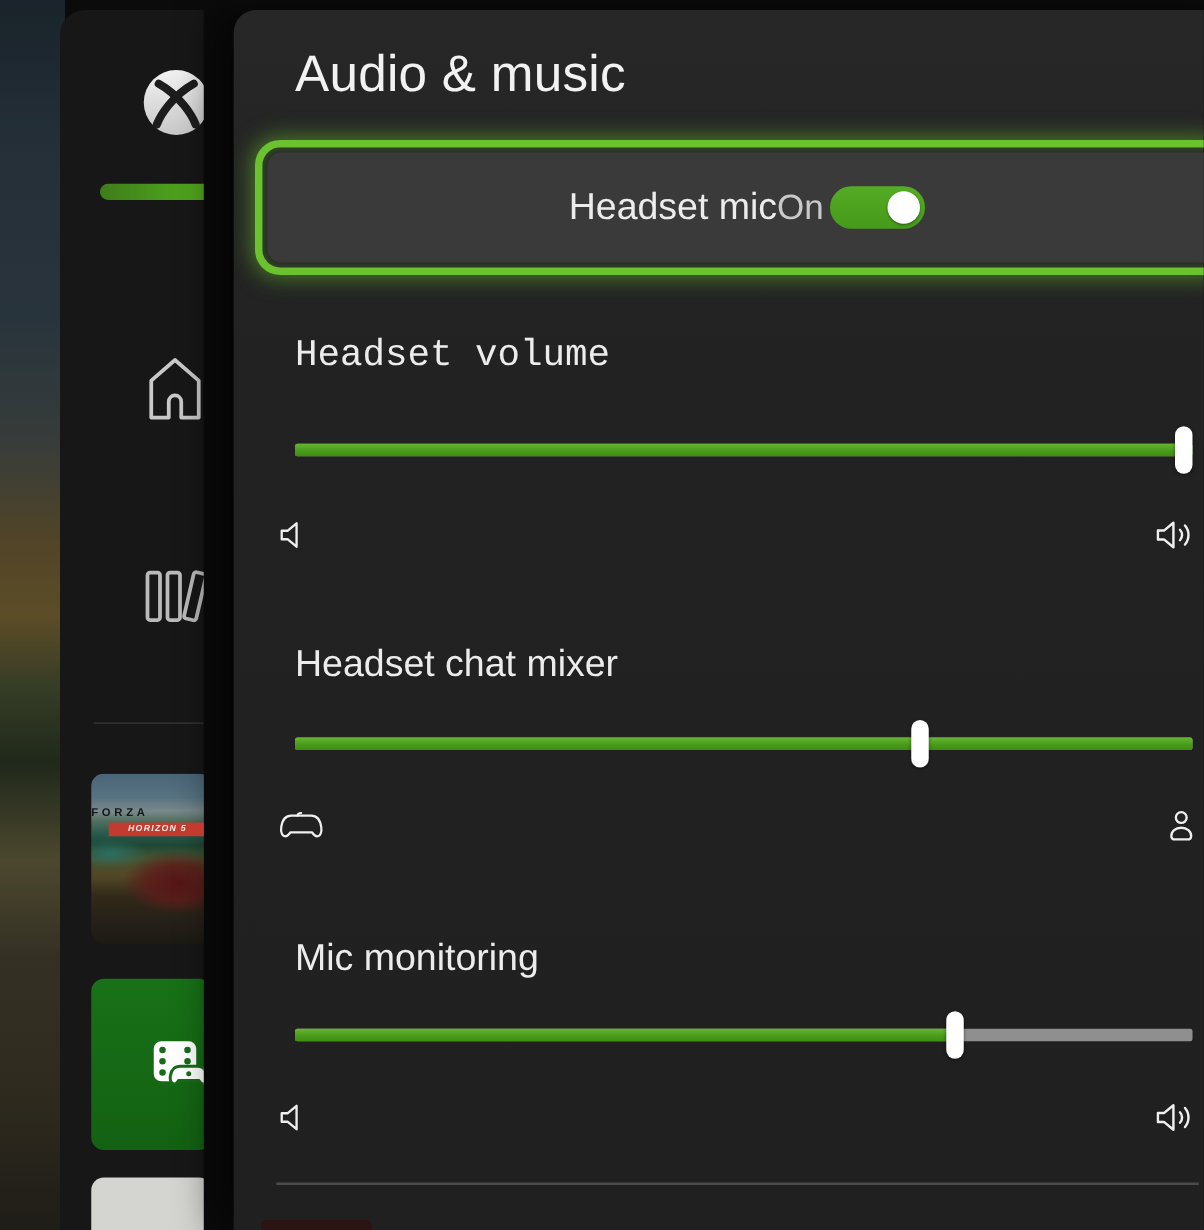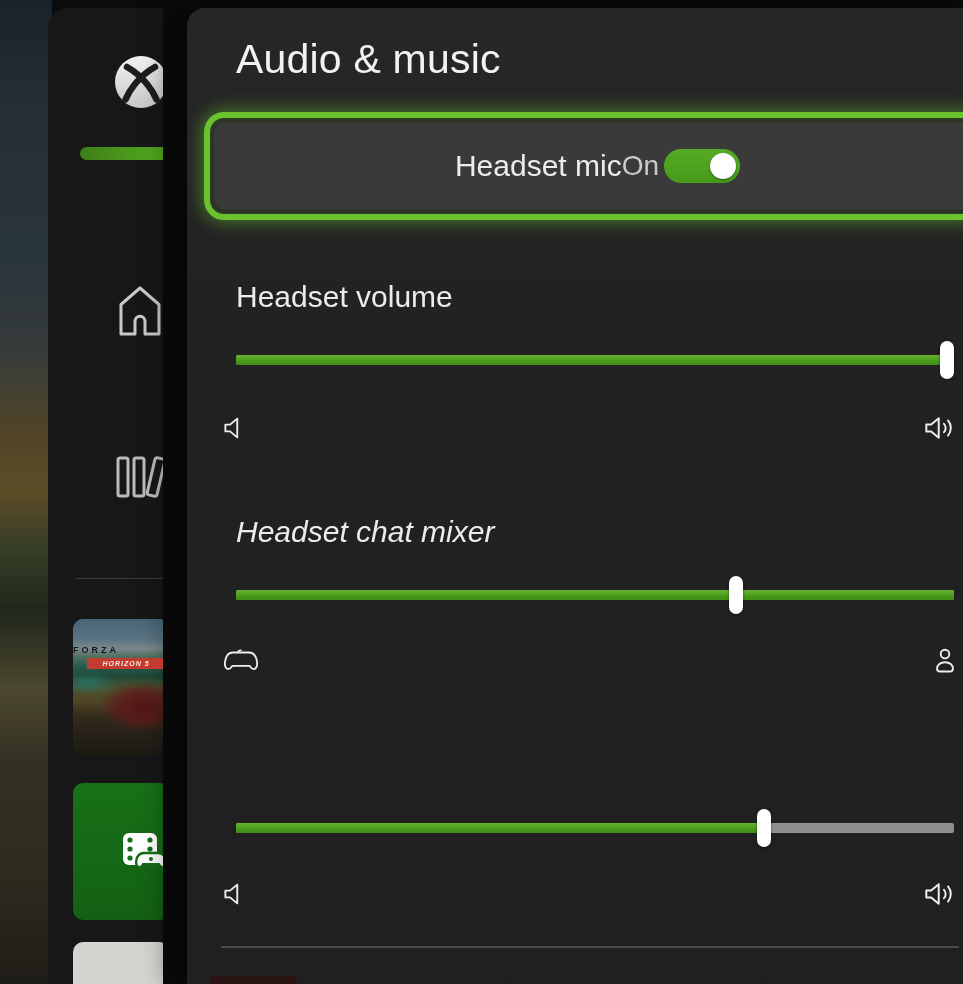--- a/index.html
+++ b/index.html
@@ -104,22 +104,22 @@
   }
   .thumb{
     position:absolute;top:50%;transform:translateY(-50%);
     width:14px;height:38px;border-radius:7px;background:#ffffff;
     box-shadow:0 1px 3px rgba(0,0,0,.5);cursor:grab;
   }
   .icon-row{
     position:absolute;left:34px;right:28px;height:44px;
     display:flex;justify-content:space-between;align-items:center;
   }
-  .lbl-volume{top:272px;} .trk-volume{top:347px;} .icons-volume{top:398px;}
-  .lbl-chat{top:507px;font-style:italic;}   .trk-chat{top:582px;}   .icons-chat{top:631px;}
+  .lbl-volume{top:260px;font-family:Liberation Mono, monospace;} .trk-volume{top:347px;} .icons-volume{top:398px;}
+  .lbl-chat{top:507px;}   .trk-chat{top:582px;}   .icons-chat{top:631px;}
   .lbl-mic{top:742px;}    .trk-mic{top:815px;}    .icons-mic{top:864px;}
   .bottom-divider{position:absolute;left:34px;top:938px;width:738px;height:2px;background:#4a4a4a;}
   .peek{position:absolute;left:22px;top:968px;width:88px;height:12px;border-radius:4px 4px 0 0;background:#2a1514;}
   svg{display:block;}
 </style>
 </head>
 <body>
 
 <div class="bg-scene"></div>
 
@@ -226,20 +226,21 @@
       </svg>
     </span>
     <span>
       <svg viewBox="0 0 24 28" width="28" height="33">
         <circle cx="12" cy="7.6" r="3.7" fill="none" stroke="#efefef" stroke-width="1.6"></circle>
         <path d="M12 14.6c-4 0-6.8 2.4-6.8 5.6 0 1.5 1 2.4 2.6 2.4h8.4c1.6 0 2.6-.9 2.6-2.4 0-3.2-2.8-5.6-6.8-5.6Z" fill="none" stroke="#efefef" stroke-width="1.6" stroke-linejoin="round"></path>
       </svg>
     </span>
   </div>
 
+  <div class="slider-label lbl-mic">Mic monitoring</div>
   <div class="track trk-mic">
     <div class="fill" style="width: 74%;"></div>
     <div class="thumb" style="left: calc(74% - 10.36px);"></div>
   </div>
   <div class="icon-row icons-mic">
     <span>
       <svg viewBox="0 0 24 24" width="30" height="30">
         <path d="M13 4.5v15L7.2 14.7H3.5V9.3h3.7Z" fill="none" stroke="#efefef" stroke-width="1.5" stroke-linejoin="round"></path>
       </svg>
     </span>

